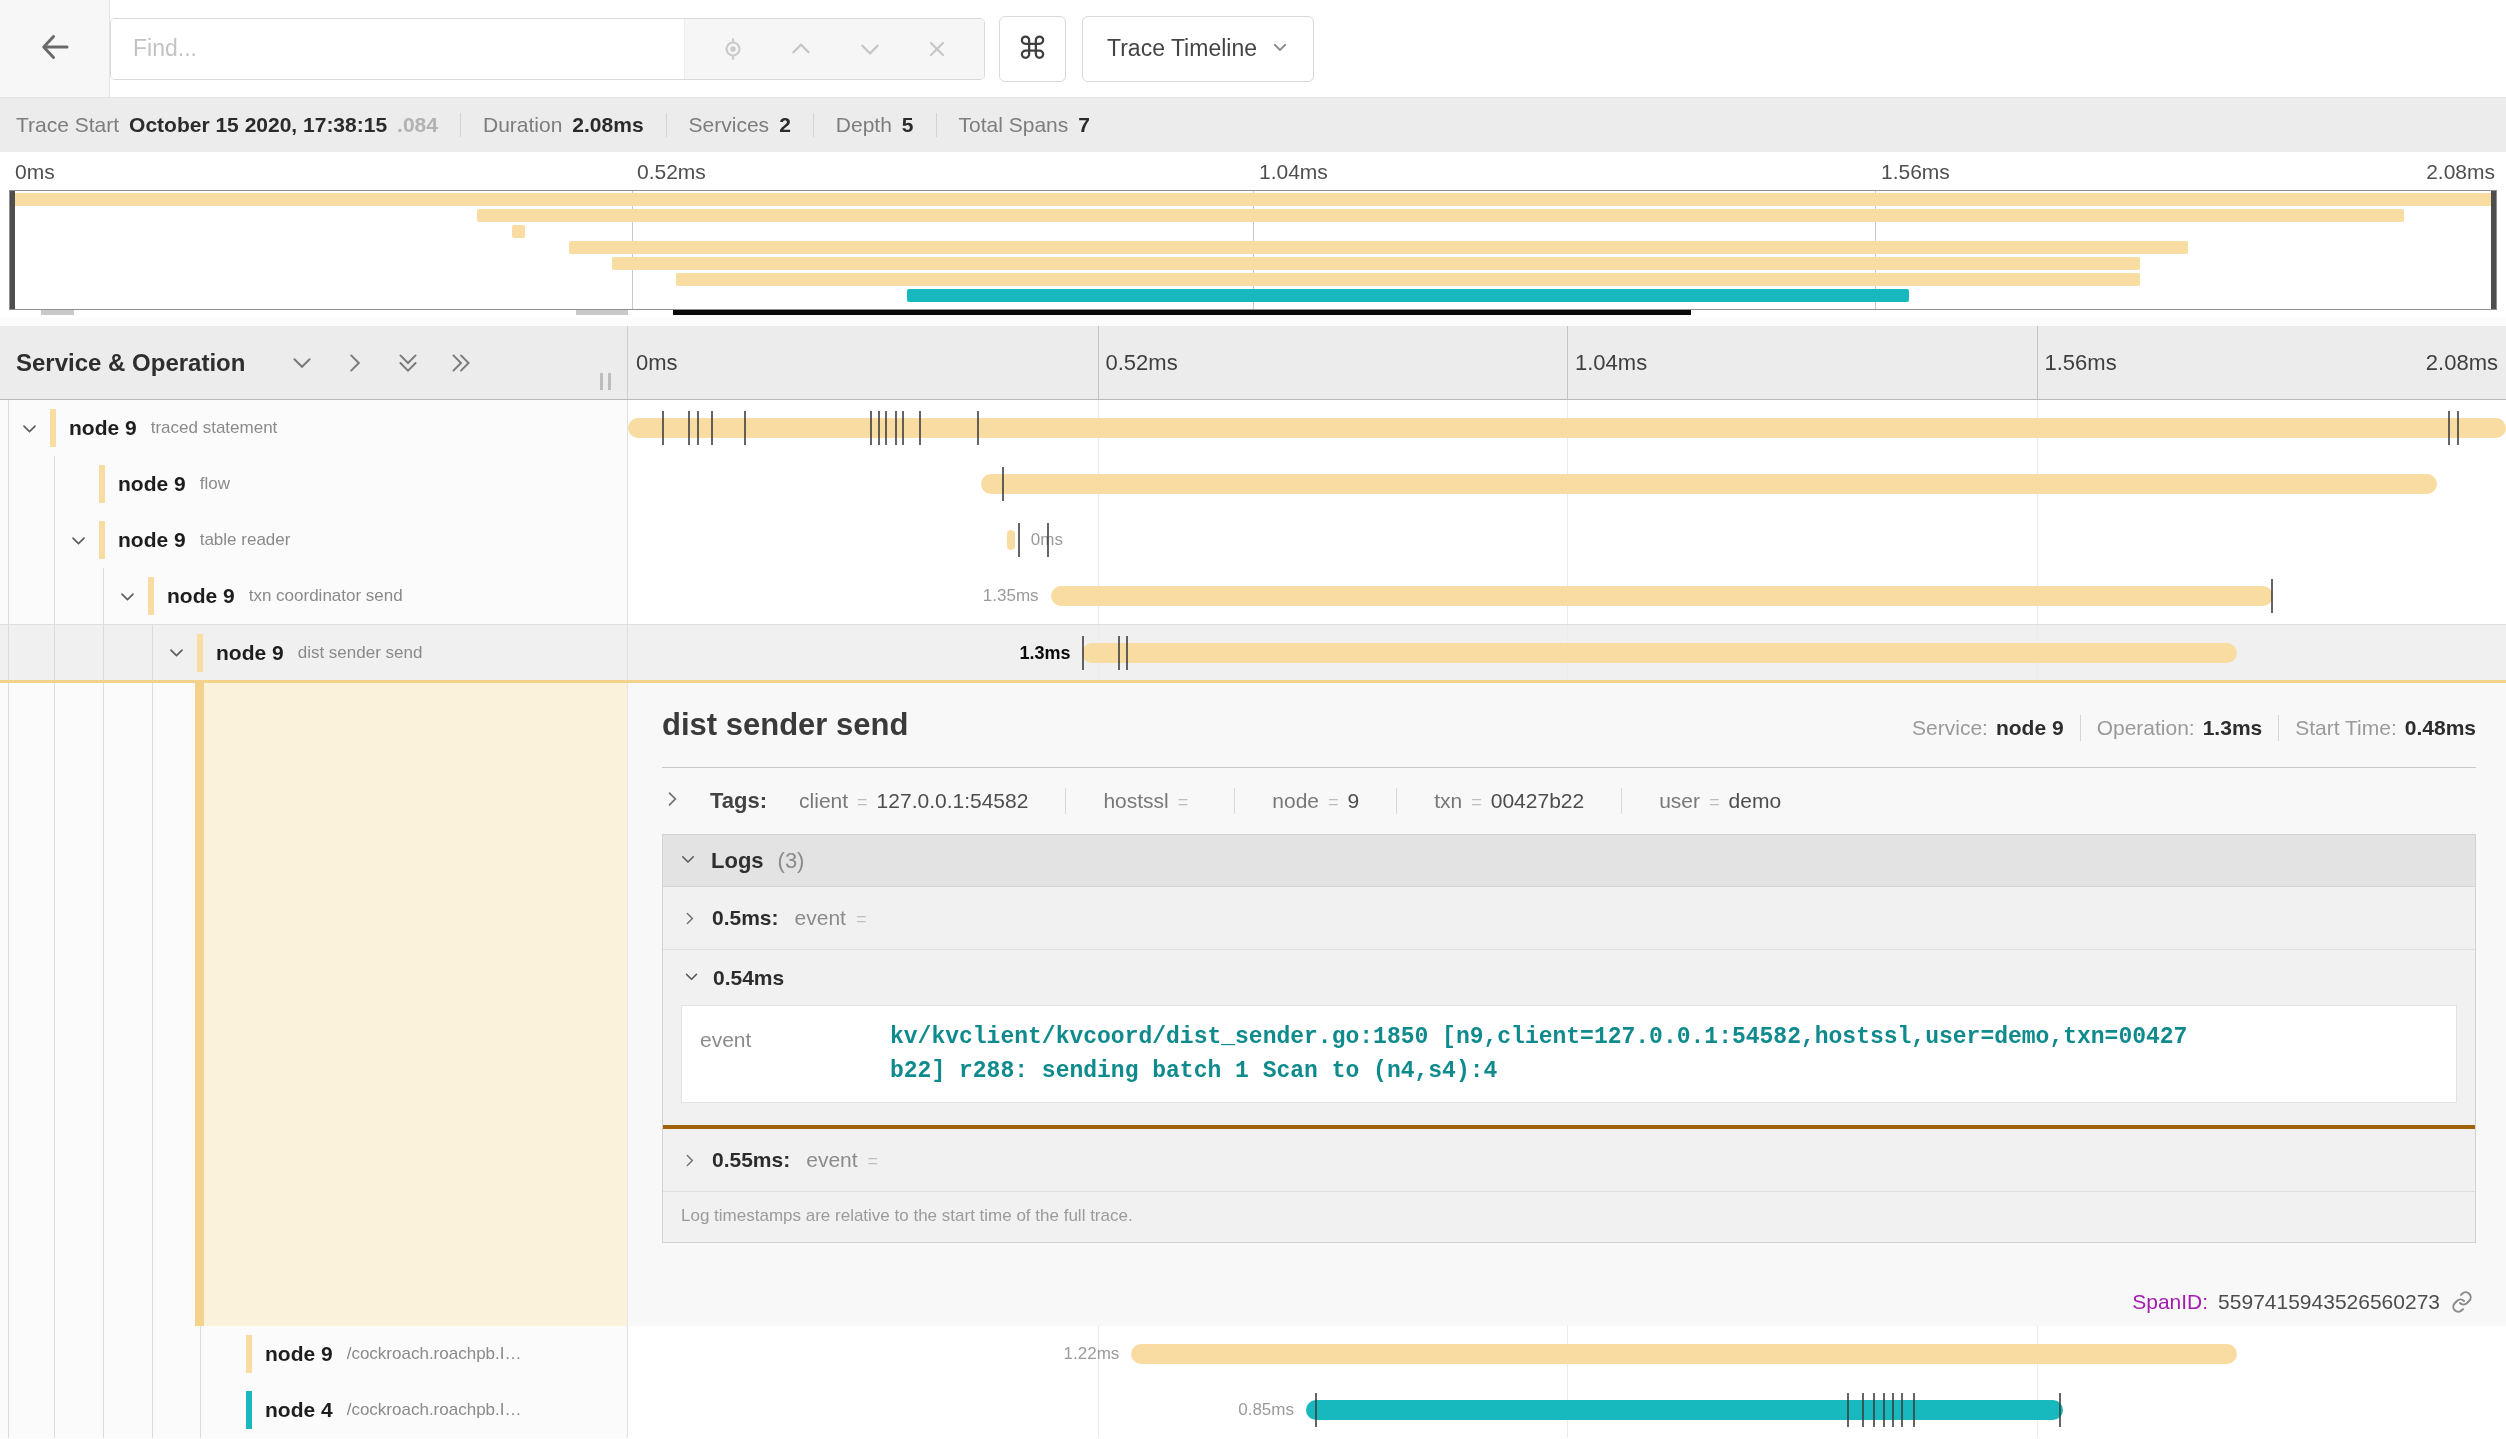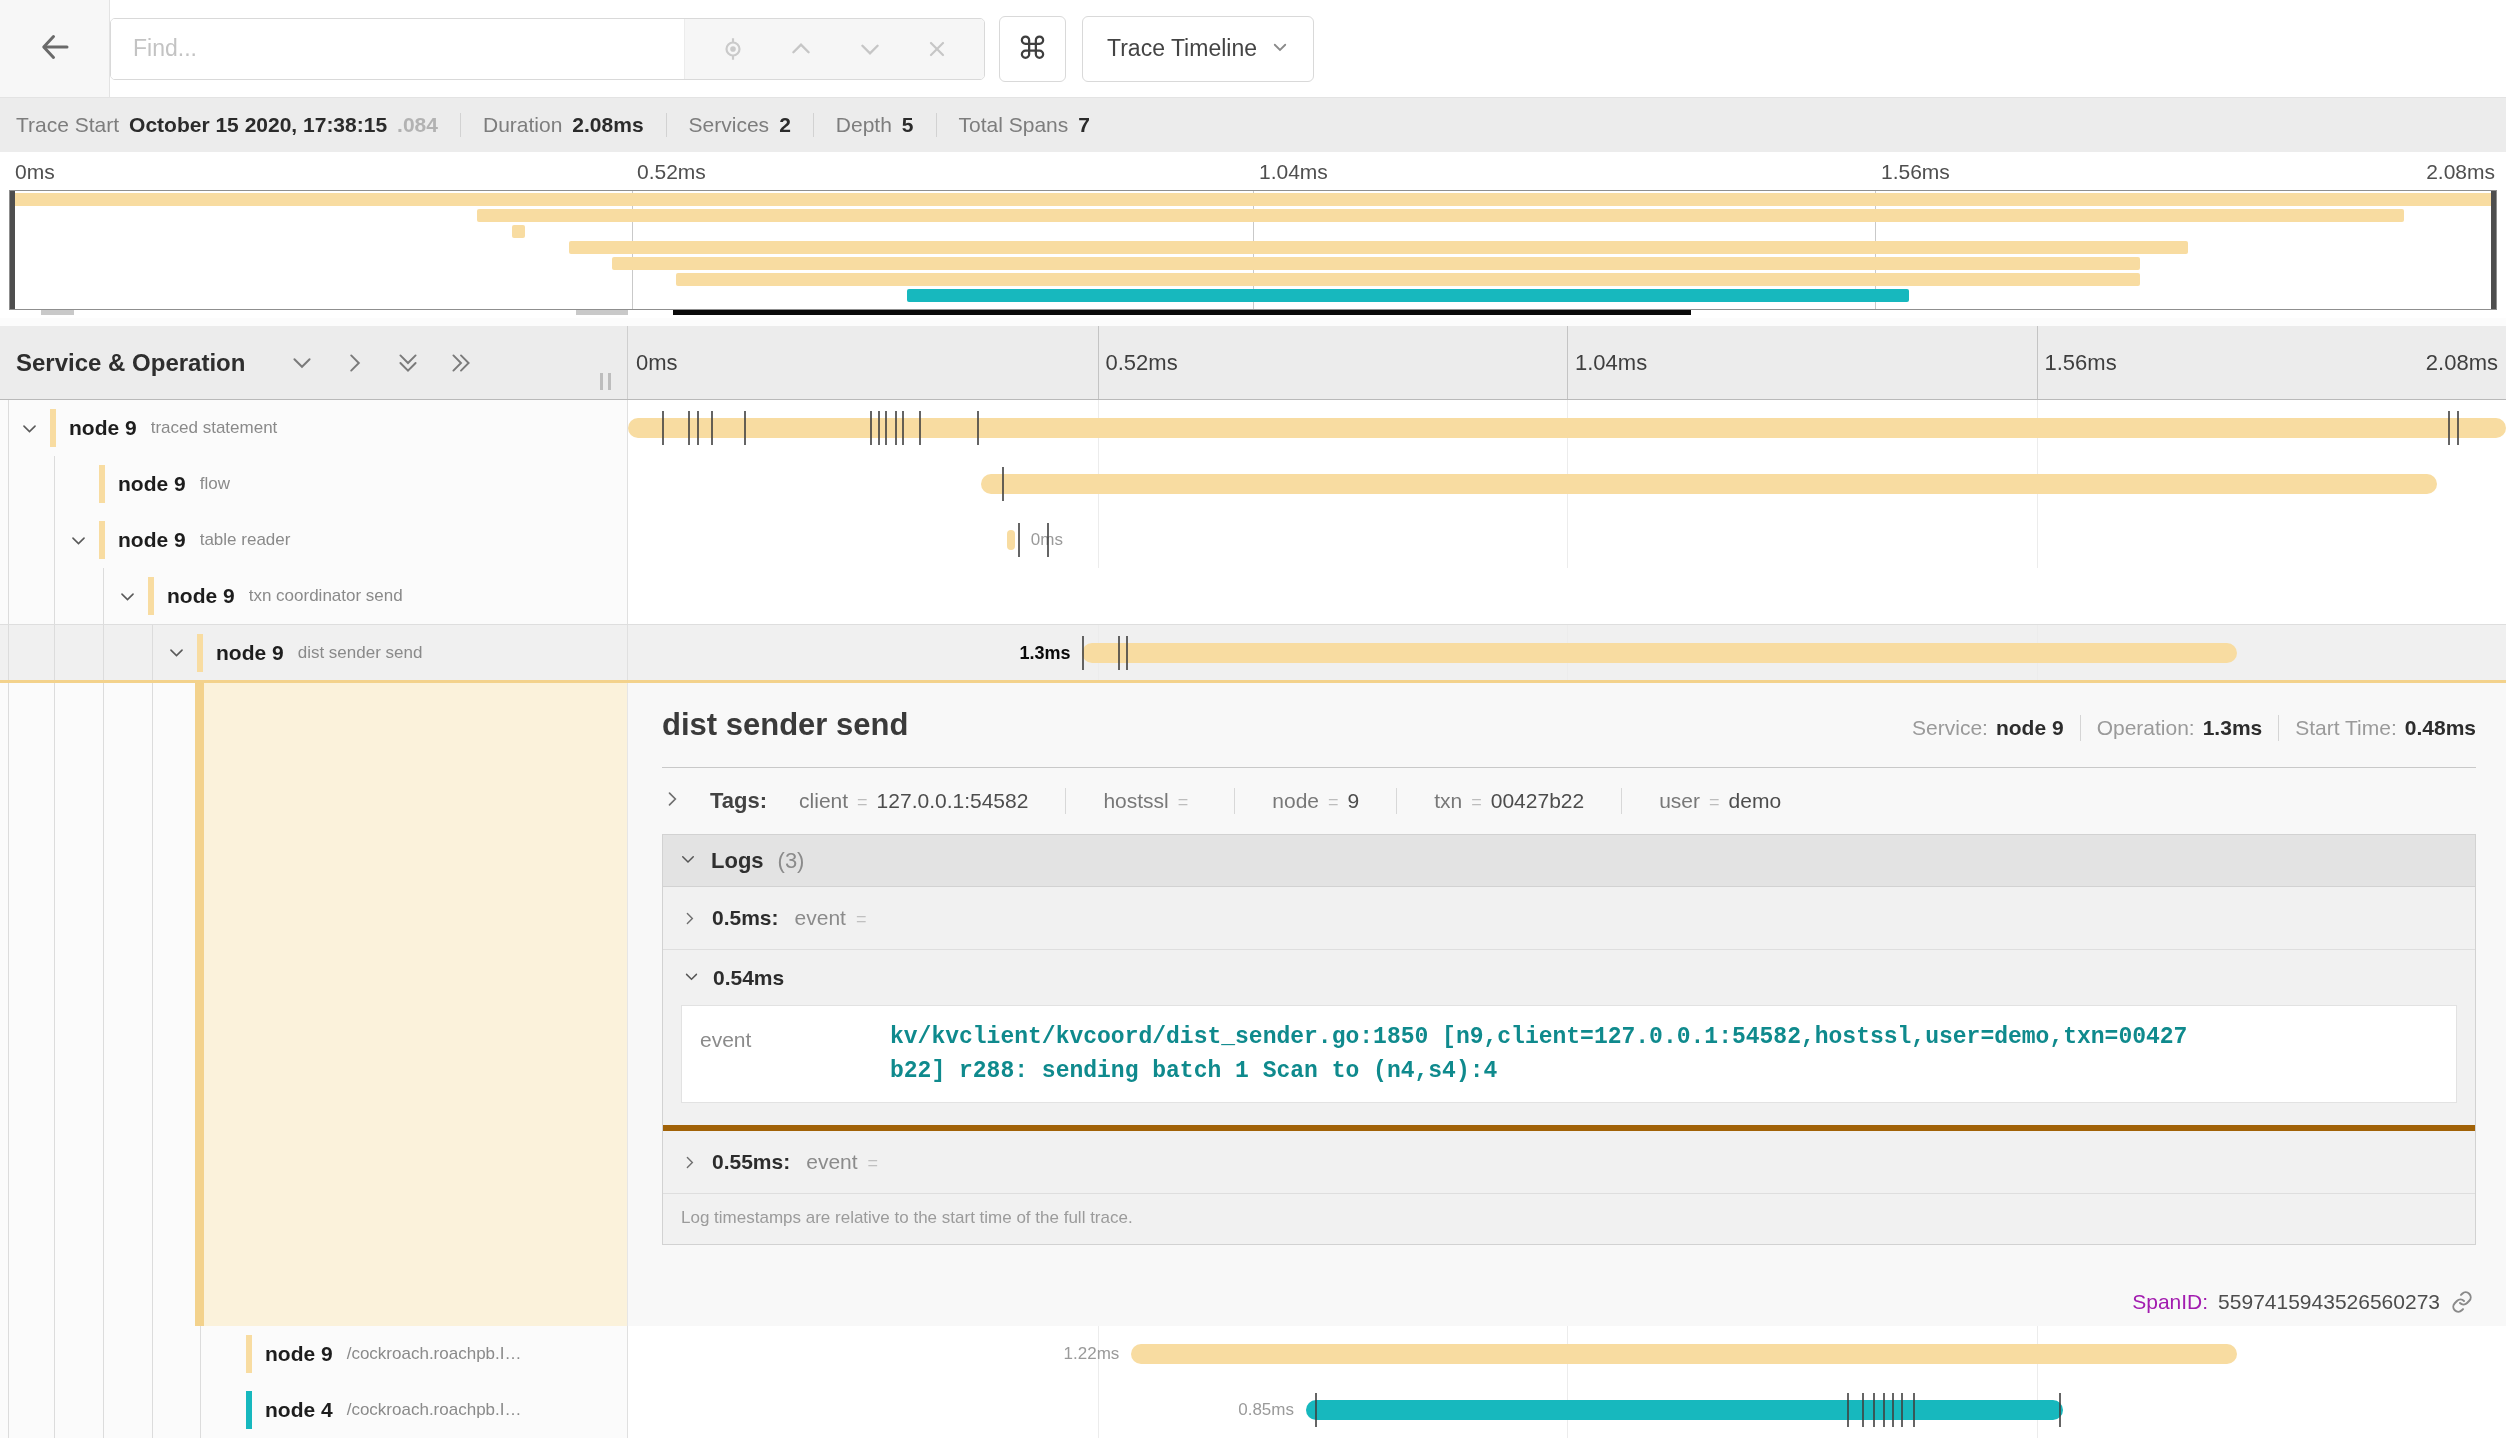--- a/index.html
+++ b/index.html
@@ -99,21 +99,21 @@
   .logs-header { height:52px; display:flex; align-items:center; background:#e3e3e3; border-bottom:1px solid #d2d2d2; padding-left:16px; gap:14px; font-size:22px; cursor:pointer; }
   .logs-title { font-weight:700; color:#2f2f2f; }
   .logs-count { color:#8b8b8b; }
   .log-row { padding:19px 18px; display:flex; align-items:baseline; gap:10px; font-size:21px; color:#565656;
     border-bottom:1px solid #dedede; white-space:nowrap; overflow:hidden; cursor:pointer; }
   .log-row .ic { align-self:center; display:flex; }
   .log-time { font-weight:700; color:#2c2c2c; margin:0 6px 0 4px; }
   .log-key { color:#8b8b8b; }
   .log-eq { color:#c0c0c0; font-size:18px; }
   .log-val { color:#565656; overflow:hidden; text-overflow:ellipsis; }
-  .log-expanded { border-bottom:6px solid #a16207; padding:16px 18px 22px; }
+  .log-expanded { border-bottom:4px solid #a16207; padding:16px 18px 22px; }
   .exp-head { display:flex; align-items:center; gap:13px; font-size:21px; font-weight:700; color:#2c2c2c; margin:0 0 15px 2px; cursor:pointer; }
   .event-card { background:#fff; border:1px solid #e2e2e2; display:flex; padding:14px 18px; }
   .ekey { width:190px; font-size:21px; color:#8b8b8b; padding-top:8px; flex:none; }
   .eval { font-family:"Liberation Mono","DejaVu Sans Mono",monospace; font-size:23px; font-weight:700; color:#0f8a8d;
     line-height:34px; max-width:1300px; word-break:break-all; }
   .logs-note { padding:14px 18px 16px; font-size:17px; color:#9b9b9b; }
   .spanid-row { position:absolute; right:32px; bottom:12px; display:flex; align-items:center; gap:10px; font-size:21px; }
   .spanid-label { color:#a21caf; }
   .spanid-val { color:#4d4d4d; }
   .link-ic { display:flex; cursor:pointer; }
@@ -365,20 +365,28 @@
           <div class="chev-slot">
             <svg width="19" height="19" viewBox="0 0 24 24" fill="none" stroke="#5a5a5a" stroke-width="2" stroke-linecap="round">
               <polyline points="5,9 12,16 19,9"></polyline>
             </svg>
           </div>
           <div class="cbar" style="background: rgb(248, 220, 161);"></div>
           <div class="svc">node 9</div>
           <div class="op">txn coordinator send</div>
         </div>
       </div>
+      <div class="bar-cell">
+        <div class="vgrid" style="left: 25%;"></div>
+        <div class="vgrid" style="left: 50%;"></div>
+        <div class="vgrid" style="left: 75%;"></div>
+        <div class="dur-label" style="left: 0px; width: calc(22.5% - 12px); text-align: right;">1.35ms</div>
+        <div class="sbar" style="left: 22.5%; width: 65.1%; background: rgb(248, 220, 161);"></div>
+        <div class="tickline" style="left: 87.5%;"></div>
+      </div>
     </div>
     <div class="span-row selected">
       <div class="tree-cell">
         <div class="guide" style="left: 8px;"></div>
         <div class="guide" style="left: 54px;"></div>
         <div class="guide" style="left: 103px;"></div>
         <div class="guide" style="left: 152px;"></div>
         <div class="tree-inner" style="padding-left: 167px;">
           <div class="chev-slot">
             <svg width="19" height="19" viewBox="0 0 24 24" fill="none" stroke="#5a5a5a" stroke-width="2" stroke-linecap="round">

